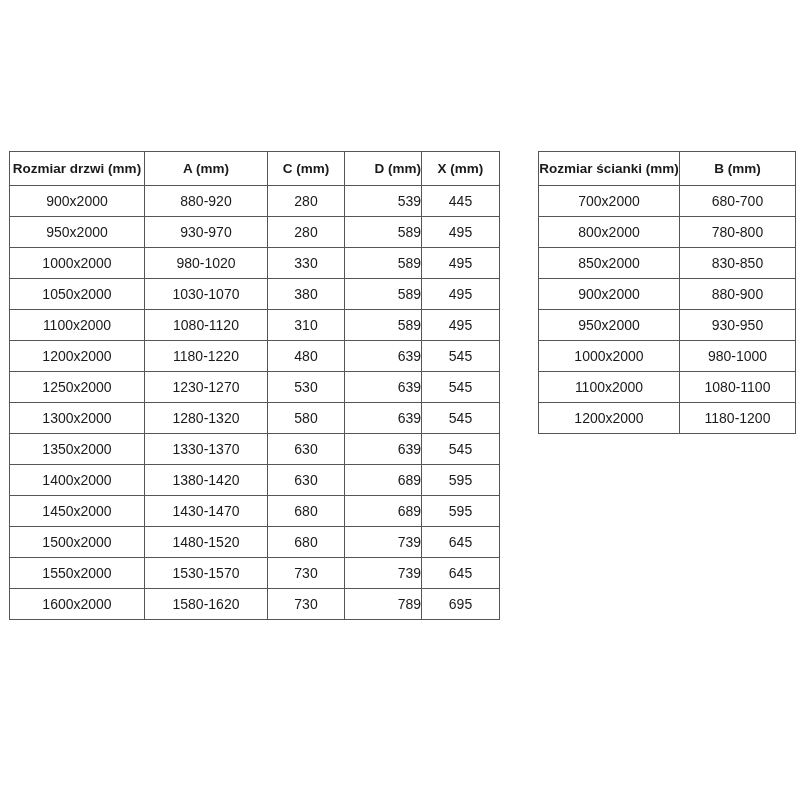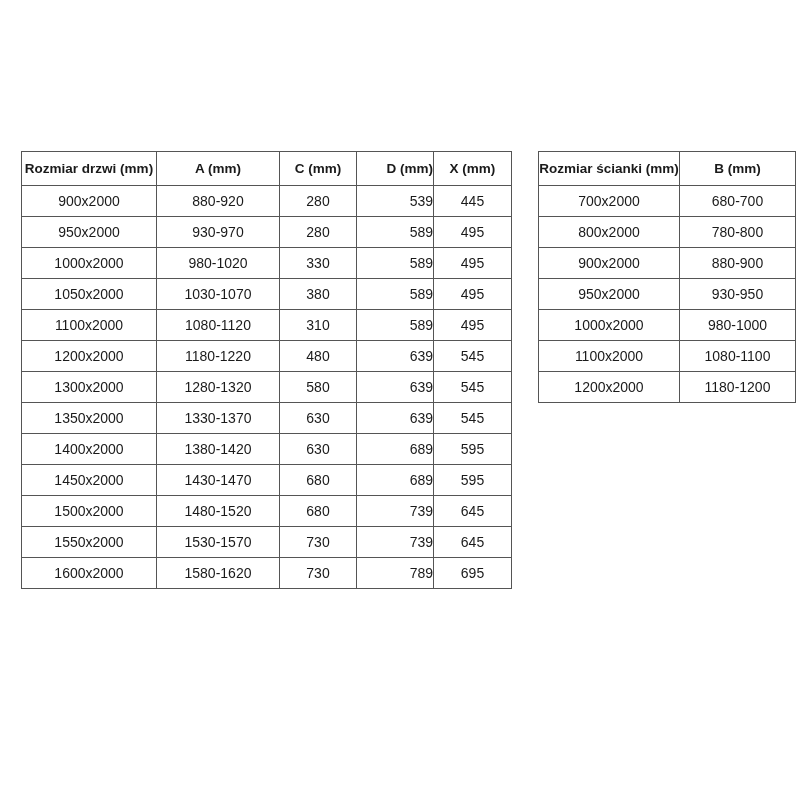--- a/index.html
+++ b/index.html
@@ -16,21 +16,21 @@
     font-family: "Liberation Sans", sans-serif;
   }
   table.dim-table {
     position: absolute;
     top: 151px;
     border-collapse: collapse;
     table-layout: fixed;
     color: #1a1a1a;
     background: #ffffff;
   }
-  table.door-table { left: 21px;   width: 485px; padding-left: 40px; }
+  table.door-table { left: 9px;   width: 485px; padding-left: 40px; }
   table.wall-table { left: 538px; width: 255px; padding-left: 34px; }
 
   .dim-table th, .dim-table td {
     border: 1px solid #555555;
     text-align: center;
     vertical-align: middle;
     padding: 0;
     overflow: hidden;
     white-space: nowrap;
   }
@@ -107,20 +107,27 @@
           <td>495</td>
         </tr>
         <tr>
           <td>1200x2000</td>
           <td>1180-1220</td>
           <td>480</td>
           <td>639</td>
           <td>545</td>
         </tr>
         <tr>
+          <td>1250x2000</td>
+          <td>1230-1270</td>
+          <td>530</td>
+          <td>639</td>
+          <td>545</td>
+        </tr>
+        <tr>
           <td>1300x2000</td>
           <td>1280-1320</td>
           <td>580</td>
           <td>639</td>
           <td>545</td>
         </tr>
         <tr>
           <td>1350x2000</td>
           <td>1330-1370</td>
           <td>630</td>
@@ -174,20 +181,24 @@
       <tbody>
         <tr>
           <td>700x2000</td>
           <td>680-700</td>
         </tr>
         <tr>
           <td>800x2000</td>
           <td>780-800</td>
         </tr>
         <tr>
+          <td>850x2000</td>
+          <td>830-850</td>
+        </tr>
+        <tr>
           <td>900x2000</td>
           <td>880-900</td>
         </tr>
         <tr>
           <td>950x2000</td>
           <td>930-950</td>
         </tr>
         <tr>
           <td>1000x2000</td>
           <td>980-1000</td>

